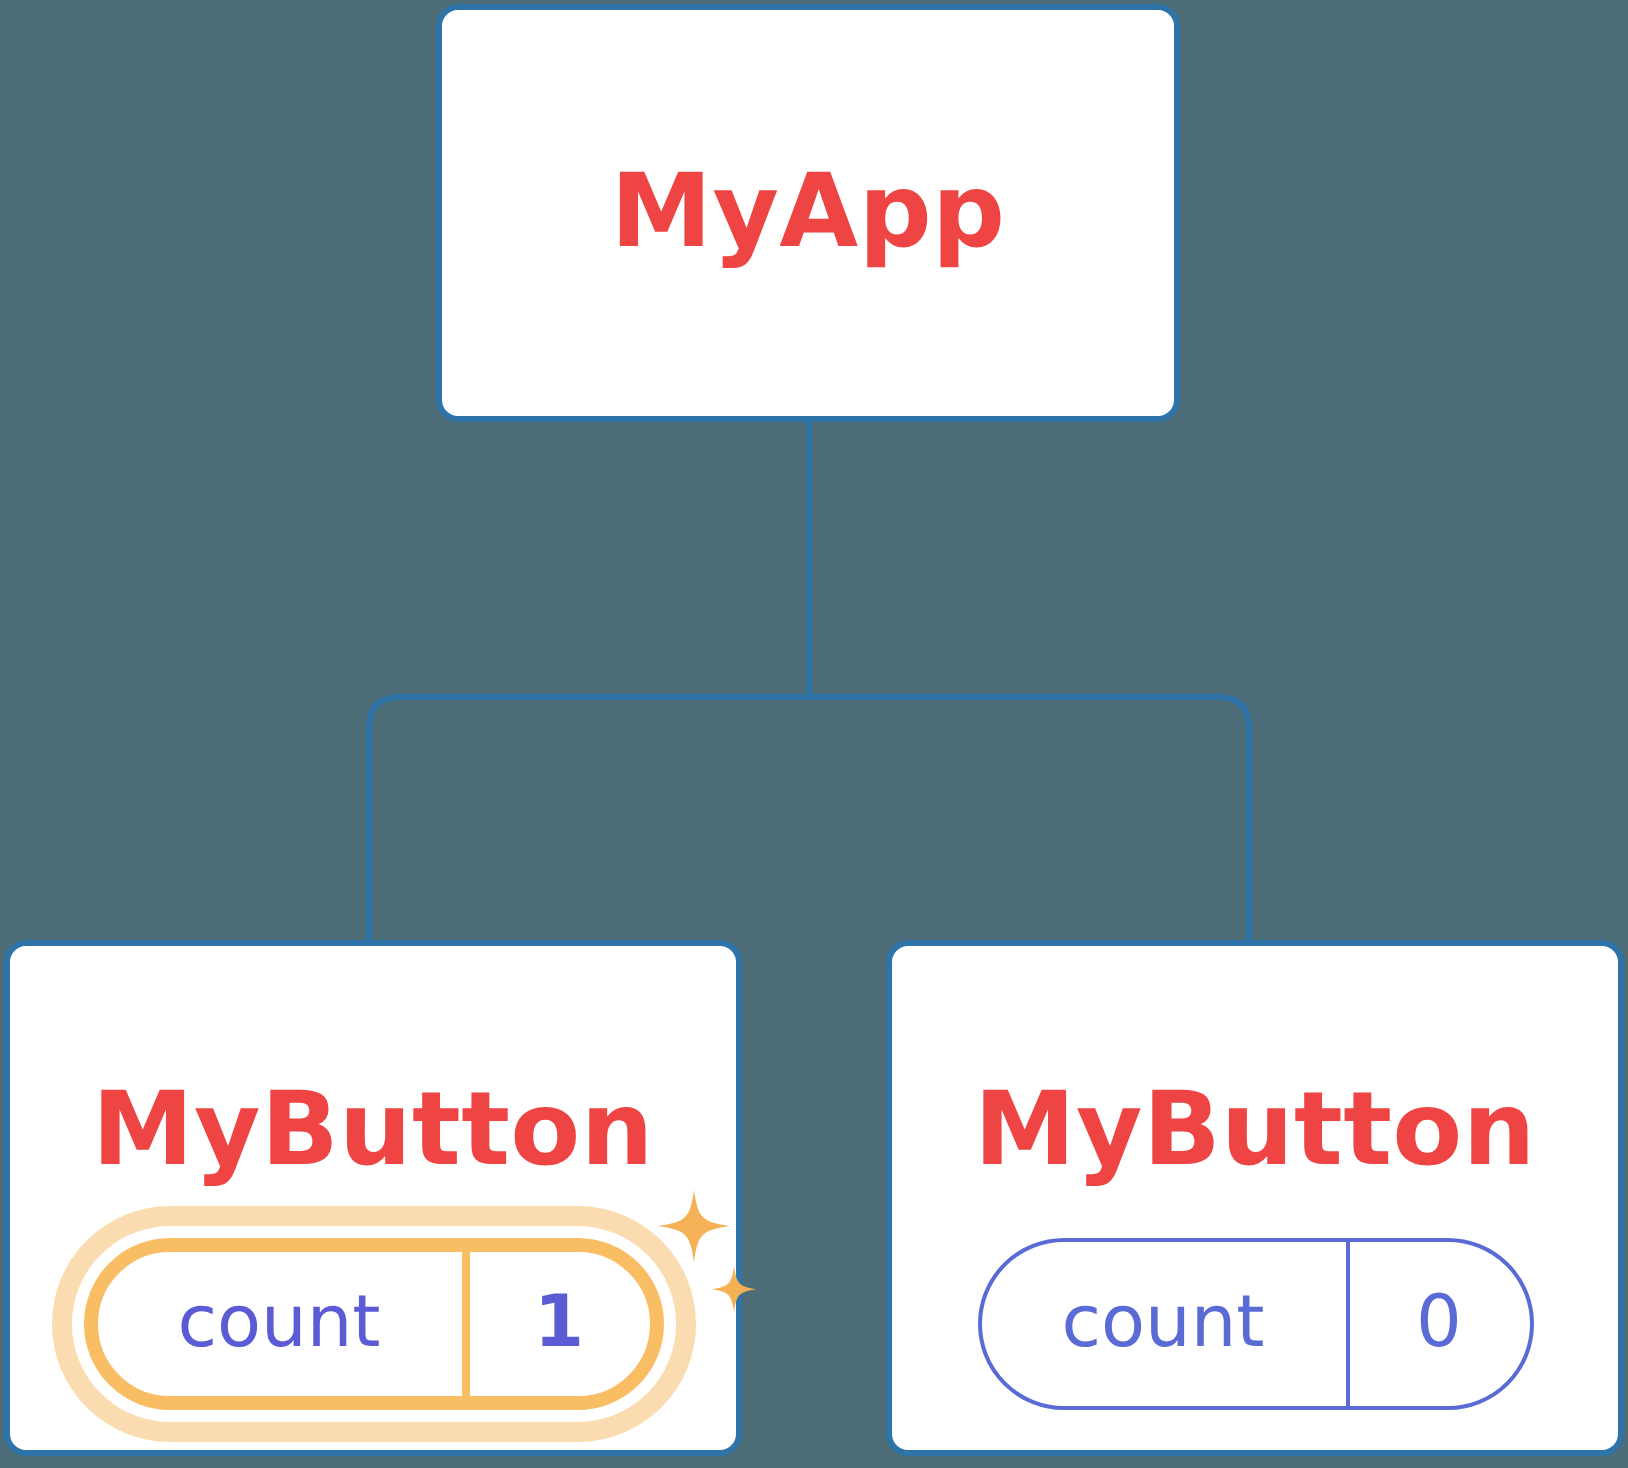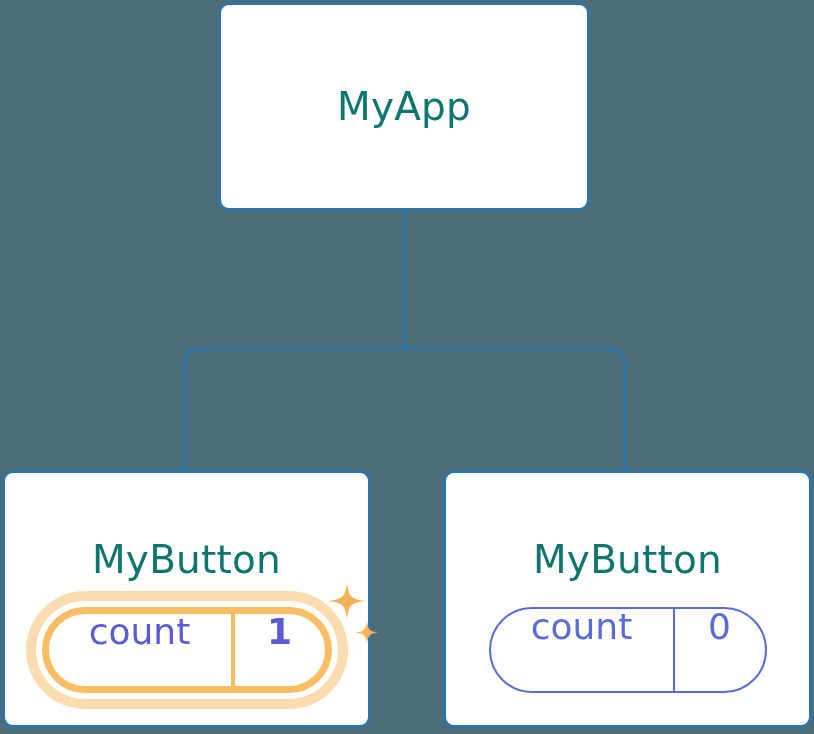--- a/index.html
+++ b/index.html
@@ -59,23 +59,23 @@
   }
 
   .node-child-right {
     left: 443px;
     top: 470px;
     width: 369px;
     height: 258px;
   }
 
   .node-title {
-    color: #0f766e;
-    font-size: 39px;
-    font-weight: 400;
+    color: #ef4444;
+    font-size: 51px;
+    font-weight: 700;
     letter-spacing: 0.2px;
     line-height: 1;
     white-space: nowrap;
   }
 
   .node-child-left .node-title,
   .node-child-right .node-title {
     margin-top: 67px;
   }
 
@@ -85,21 +85,21 @@
     margin-top: 28px;
     display: flex;
     align-items: center;
     justify-content: center;
   }
 
   .pill {
     position: relative;
     box-sizing: border-box;
     display: flex;
-    align-items: flex-start;
+    align-items: center;
     height: 86px;
     border-radius: 999px;
     background: #ffffff;
   }
 
   
   .pill-plain {
     border: 2px solid #5b6bd6;
   }
   .pill-plain .pill-key,

